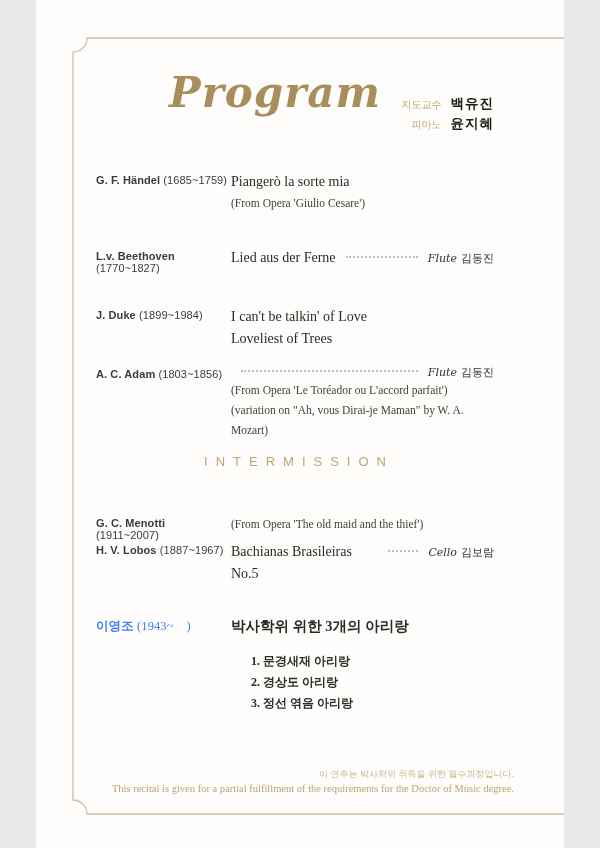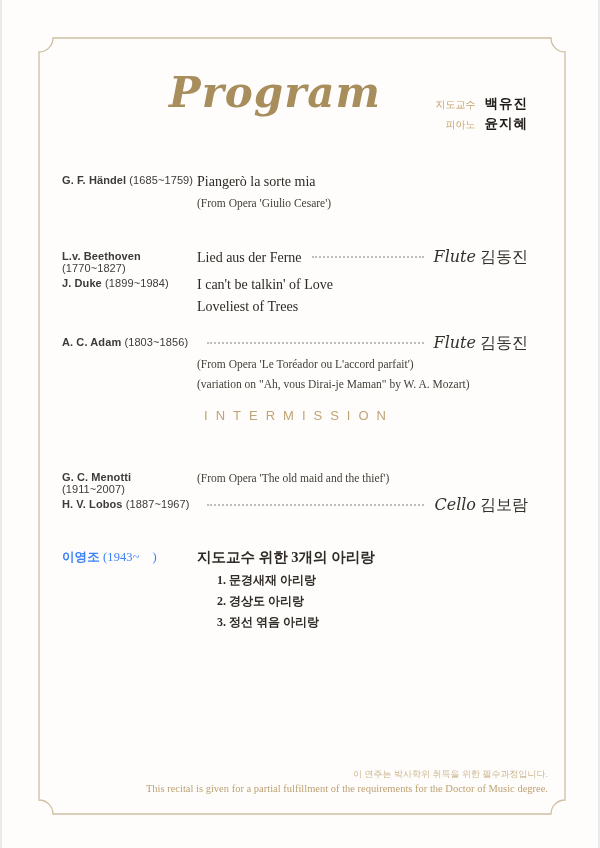--- a/index.html
+++ b/index.html
@@ -1,17 +1,17 @@
 <!DOCTYPE html>
 <html><head>
 <meta charset="utf-8">
 <style>
   html,body{margin:0;padding:0;background:#e9e9e9;}
   .page{
-    position:relative;width:596px;height:848px;margin:0 auto;
+    position:relative;width:528px;height:848px;margin:0 auto;
     background:#fefdfb;overflow:hidden;
     font-family:"Liberation Serif",serif;color:#2d2925;
   }
   .frame-svg{position:absolute;inset:0;pointer-events:none;}
   .content{position:absolute;left:60px;right:70px;top:68px;bottom:34px;}
 
   
   .header{position:relative;height:95px;}
   .program-title{
     position:absolute;left:0;right:40px;top:2px;text-align:center;
@@ -37,37 +37,37 @@
   .ccol-ko .cname{font-weight:700;}
   .pcol{flex:1;min-width:0;}
   .tline{display:flex;align-items:baseline;}
   .ptitle{font-size:14px;line-height:22px;color:#2d2925;}
   .ptitle-ko{font-size:14.5px;font-weight:700;}
   .psub{font-size:11.5px;line-height:20px;color:#45403a;}
   .leader{
     flex:1;margin:0 10px;min-width:30px;
     border-bottom:2px dotted #bdbdbd;transform:translateY(-4px);
   }
-  .performer{font-size:16px;color:#33302c;white-space:nowrap;}
+  .performer{font-size:11px;color:#33302c;white-space:nowrap;}
   .prole{font-family:"DejaVu Serif",serif;font-style:italic;margin-right:4px;}
-  .movements{margin-top:2px;padding-left:20px;}
+  .movements{margin-top:14px;padding-left:20px;}
   .movement{font-size:12px;line-height:21px;color:#2f2b27;font-weight:600;}
 
   .intermission{
     text-align:center;font-family:"Liberation Sans",sans-serif;
     font-size:13px;letter-spacing:8px;text-indent:8px;color:#c0a475;
     margin:0 0 44px 0;line-height:16px;
   }
 
   
   .footer{position:absolute;left:-20px;right:-20px;bottom:18px;text-align:right;}
   .footer-ko{font-family:"Liberation Sans",sans-serif;font-size:9px;line-height:13px;color:#cbb58d;}
   .footer-en{font-size:10.5px;line-height:15px;color:#bda274;}
 
-  .mb34{margin-bottom:34px}.mb32{}.mb15{margin-bottom:15px}
+  .mb34{margin-bottom:34px}.mb32{margin-bottom:32px}.mb15{margin-bottom:15px}
   .mb14{margin-bottom:14px}.mb26{}.mb30{margin-bottom:30px}
 </style>
 </head>
 <body>
 
 <div class="page">
 
   <svg class="frame-svg" viewBox="0 0 600 848" width="600" height="848" aria-hidden="true">
     <path d="M 51 38 L 549 38 A 14 14 0 0 0 563 52 L 563 800 A 14 14 0 0 0 549 814
              L 51 814 A 14 14 0 0 0 37 800 L 37 52 A 14 14 0 0 0 51 38 Z" fill="none" stroke="#cdbfa2" stroke-width="1.3"></path>
@@ -158,35 +158,36 @@
         </div>
       </div>
 
       <div class="entry mb30">
         <div class="ccol">
           <span class="cname">H. V. Lobos</span>
           <span class="cdates">(1887~1967)</span>
         </div>
         <div class="pcol">
           <div class="tline">
+            <span class="ptitle">Bachianas Brasileiras No.5</span>
             <span class="leader"></span>
             <span class="performer">
               <span class="prole">Cello</span><span class="pname">김보람</span>
             </span>
           </div>
         </div>
       </div>
 
       <div class="entry">
         <div class="ccol ccol-ko">
           <span class="cname">이영조</span>
           <span class="cdates">(1943~&nbsp;&nbsp;&nbsp;&nbsp;)</span>
         </div>
         <div class="pcol">
-          <div class="ptitle ptitle-ko">지도교수 위한 3개의 아리랑</div>
+          <div class="ptitle ptitle-ko">박사학위 위한 3개의 아리랑</div>
           <div class="movements">
             <div class="movement">1. 문경새재 아리랑</div>
             <div class="movement">2. 경상도 아리랑</div>
             <div class="movement">3. 정선 엮음 아리랑</div>
           </div>
         </div>
       </div>
 
     </div>
 

